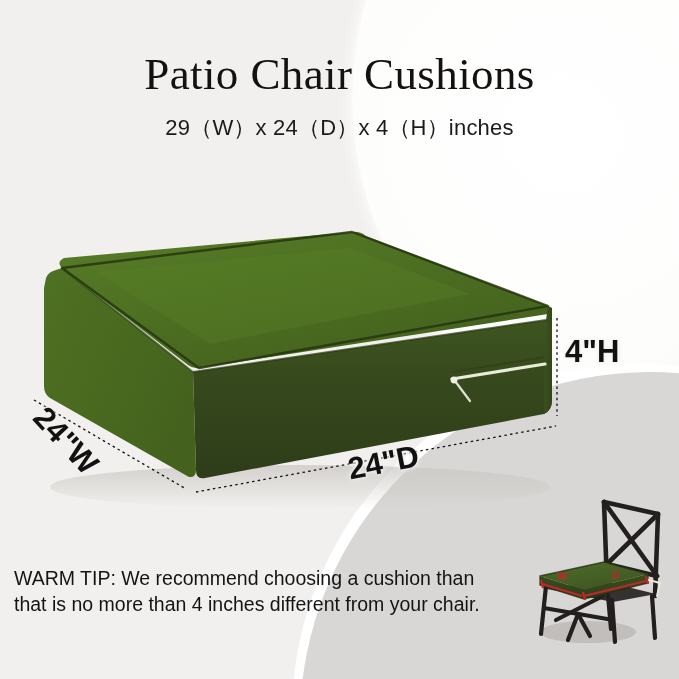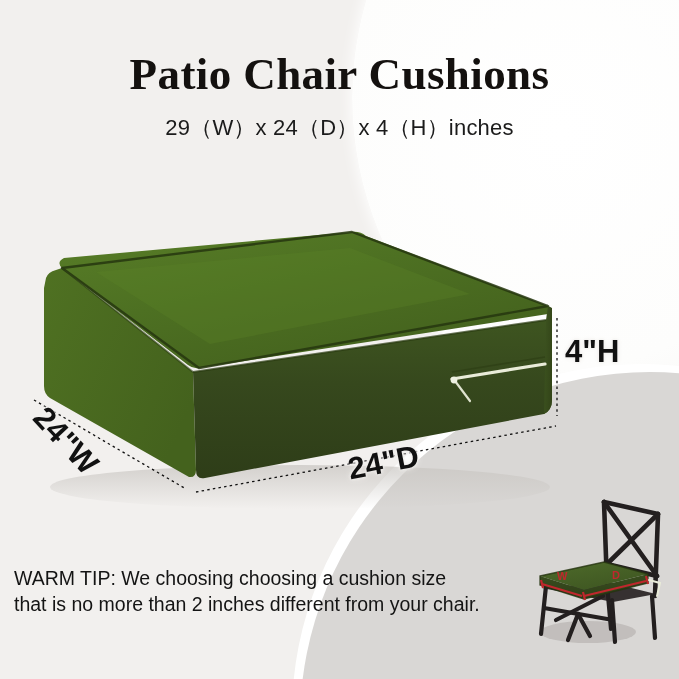--- a/index.html
+++ b/index.html
@@ -29,21 +29,21 @@
   #arc-bottom-white{
     left:292px;top:364px;width:700px;height:700px;
     background:#ffffff;
   }
   #panel-clip{position:absolute;left:0;top:0;width:679px;height:679px;overflow:hidden;}
 
   
   #header{position:absolute;left:0;top:0;width:679px;text-align:center;}
   #page-title{
     font-family:"Liberation Serif", serif;
-    font-weight:bold;
+    font-weight:normal;
     font-size:45px;
     color:#14110f;
     letter-spacing:.4px;
     margin-top:52px;
     line-height:1;
   }
   #subtitle{
     font-family:"Liberation Sans", sans-serif;
     font-size:22px;
     color:#1b1b1b;
@@ -162,22 +162,22 @@
         <path d="M557,318 L557,416"></path>
       </g>
     </svg>
   </div>
 
   <div class="dim-label" id="label-w">24"W</div>
   <div class="dim-label" id="label-d">24"D</div>
   <div class="dim-label" id="label-h">4"H</div>
 
   <div id="warm-tip">
-    <div>WARM TIP: We choosing choosing a cushion size</div>
-    <div>that is no more than 2 inches different from your chair.</div>
+    <div>WARM TIP: We recommend choosing a cushion than</div>
+    <div>that is no more than 4 inches different from your chair.</div>
   </div>
 
   <div id="chair-thumb">
     <svg width="162" height="168" viewBox="0 0 162 168" xmlns="http://www.w3.org/2000/svg">
       <defs>
         <linearGradient id="cTop" x1="0" y1="0" x2="0.6" y2="1">
           <stop offset="0%" stop-color="#4e6b2a"></stop>
           <stop offset="100%" stop-color="#3f5722"></stop>
         </linearGradient>
         <linearGradient id="cFront" x1="0" y1="0" x2="0" y2="1">

